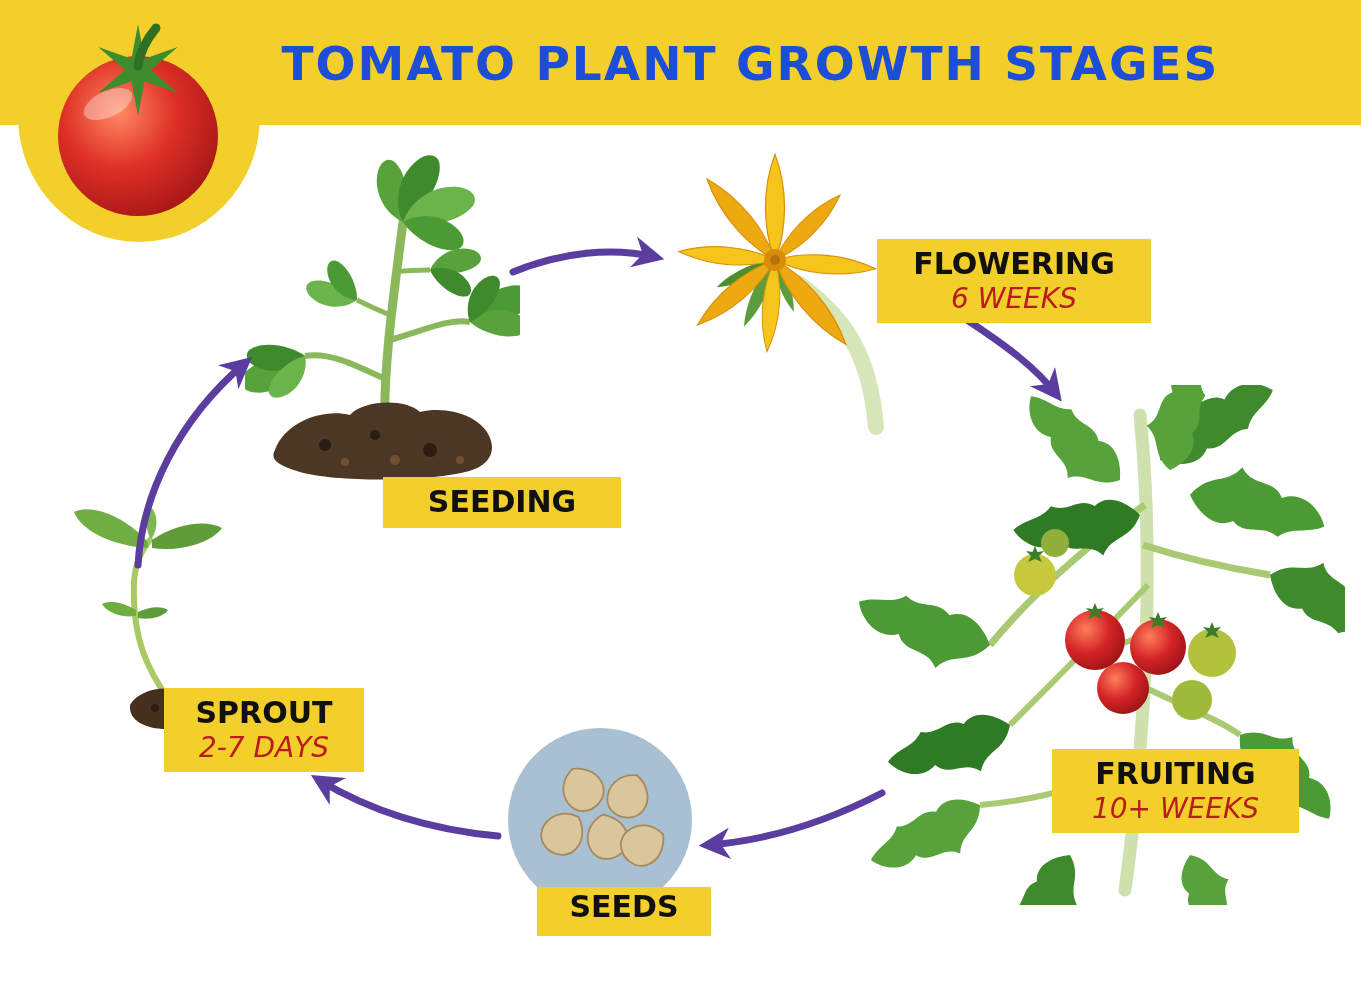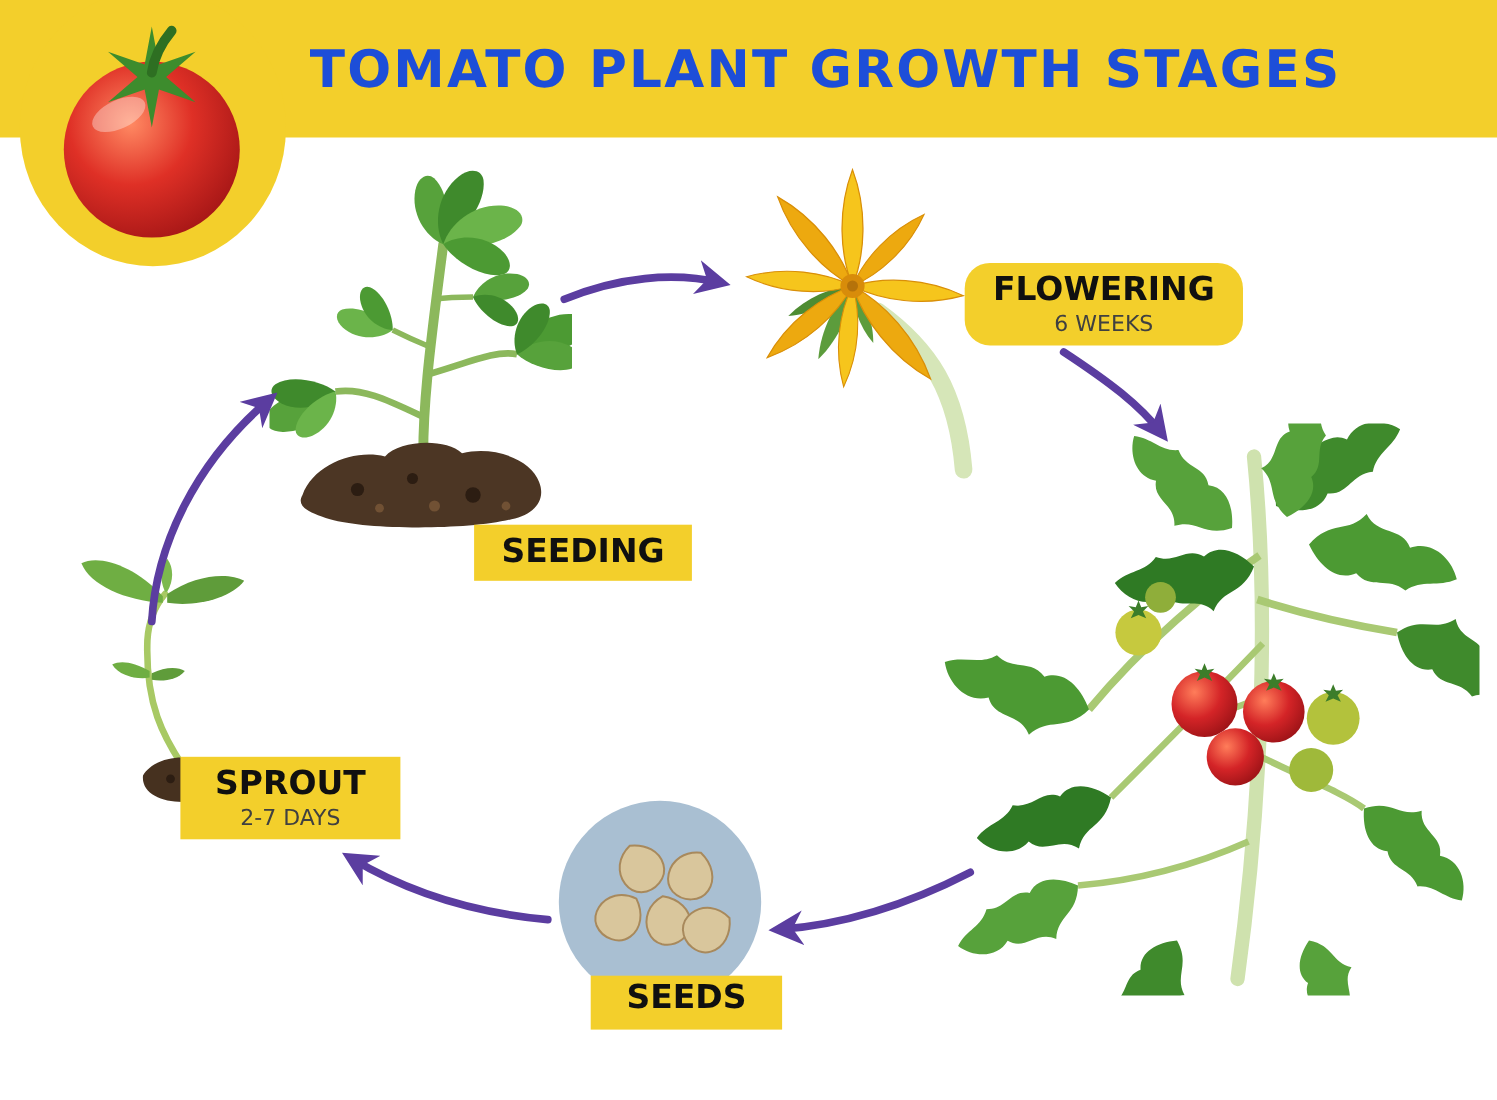--- a/index.html
+++ b/index.html
@@ -19,27 +19,27 @@
     border-radius:50%;background:#F3CF2B;
   }
   .logo-circle svg{position:absolute;left:20px;top:22px;}
 
   
   .stage-label{
     position:absolute;background:#F3CF2B;text-align:center;
     padding:8px 14px;box-sizing:border-box;z-index:10;
   }
   .stage-name{font-weight:bold;font-size:30px;line-height:1.15;color:#101010;white-space:nowrap;}
-  .stage-duration{font-size:20px;line-height:1.2;color:#404040;white-space:nowrap;}
+  .stage-duration{font-size:28px;line-height:1.2;color:#b91c1c;white-space:nowrap;font-style:italic;}
 
   .illus{position:absolute;z-index:2;}
   .arrows-layer{position:absolute;top:0;left:0;z-index:5;pointer-events:none;}
 
-  #label-seeding  {left:383px;top:477px;width:198px;margin-left:48px;}
-  #label-flowering{left:877px;top:239px;width:253px;border-radius:23px;}
+  #label-seeding  {left:383px;top:477px;width:238px;}
+  #label-flowering{left:877px;top:239px;width:274px;}
   #label-fruiting {left:1052px;top:749px;width:247px;}
   #label-sprout   {left:164px;top:688px;width:200px;}
   #label-seeds    {left:537px;top:887px;width:174px;padding-top:3px;padding-bottom:11px;}
 </style>
 </head>
 <body>
 
 <div class="canvas">
 
   <div class="banner"></div>
@@ -219,20 +219,24 @@
 
   <div class="stage-label" id="label-seeding">
     <div class="stage-name">SEEDING</div>
   </div>
 
   <div class="stage-label" id="label-flowering">
     <div class="stage-name">FLOWERING</div>
     <div class="stage-duration">6 WEEKS</div>
   </div>
 
+  <div class="stage-label" id="label-fruiting">
+    <div class="stage-name">FRUITING</div>
+    <div class="stage-duration">10+ WEEKS</div>
+  </div>
 
   <div class="stage-label" id="label-sprout">
     <div class="stage-name">SPROUT</div>
     <div class="stage-duration">2-7 DAYS</div>
   </div>
 
   <div class="stage-label" id="label-seeds">
     <div class="stage-name">SEEDS</div>
   </div>
 

